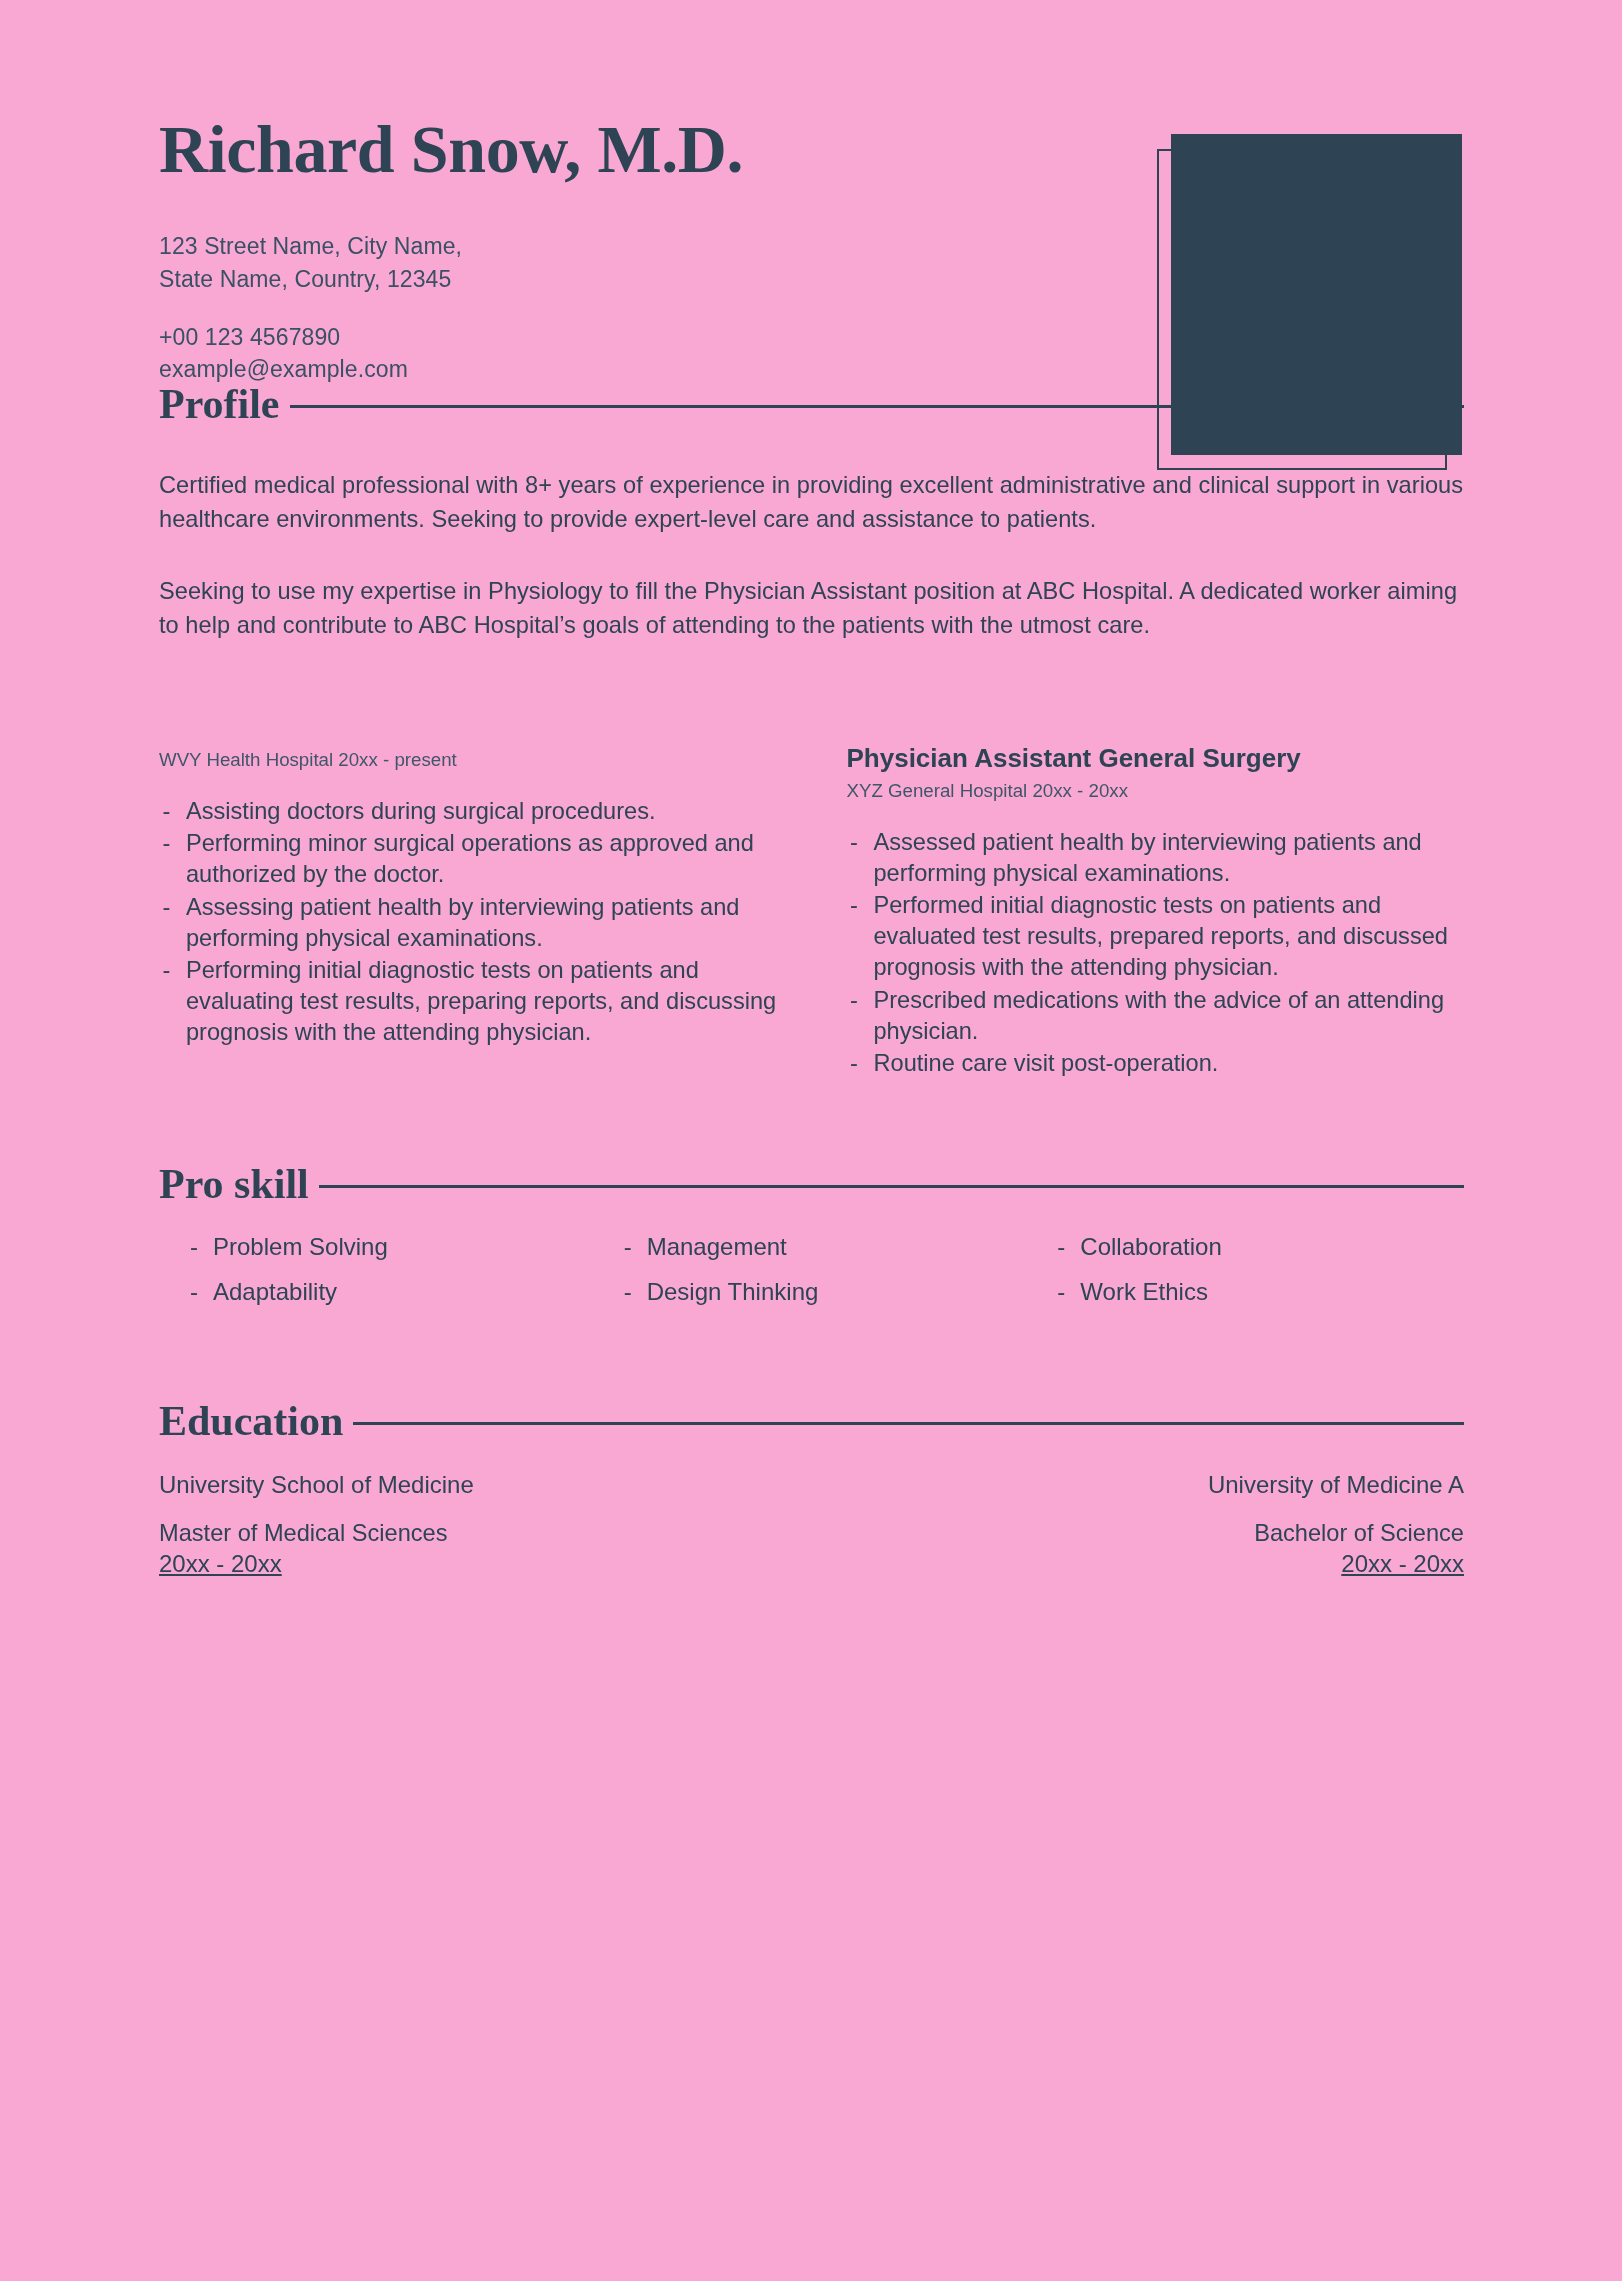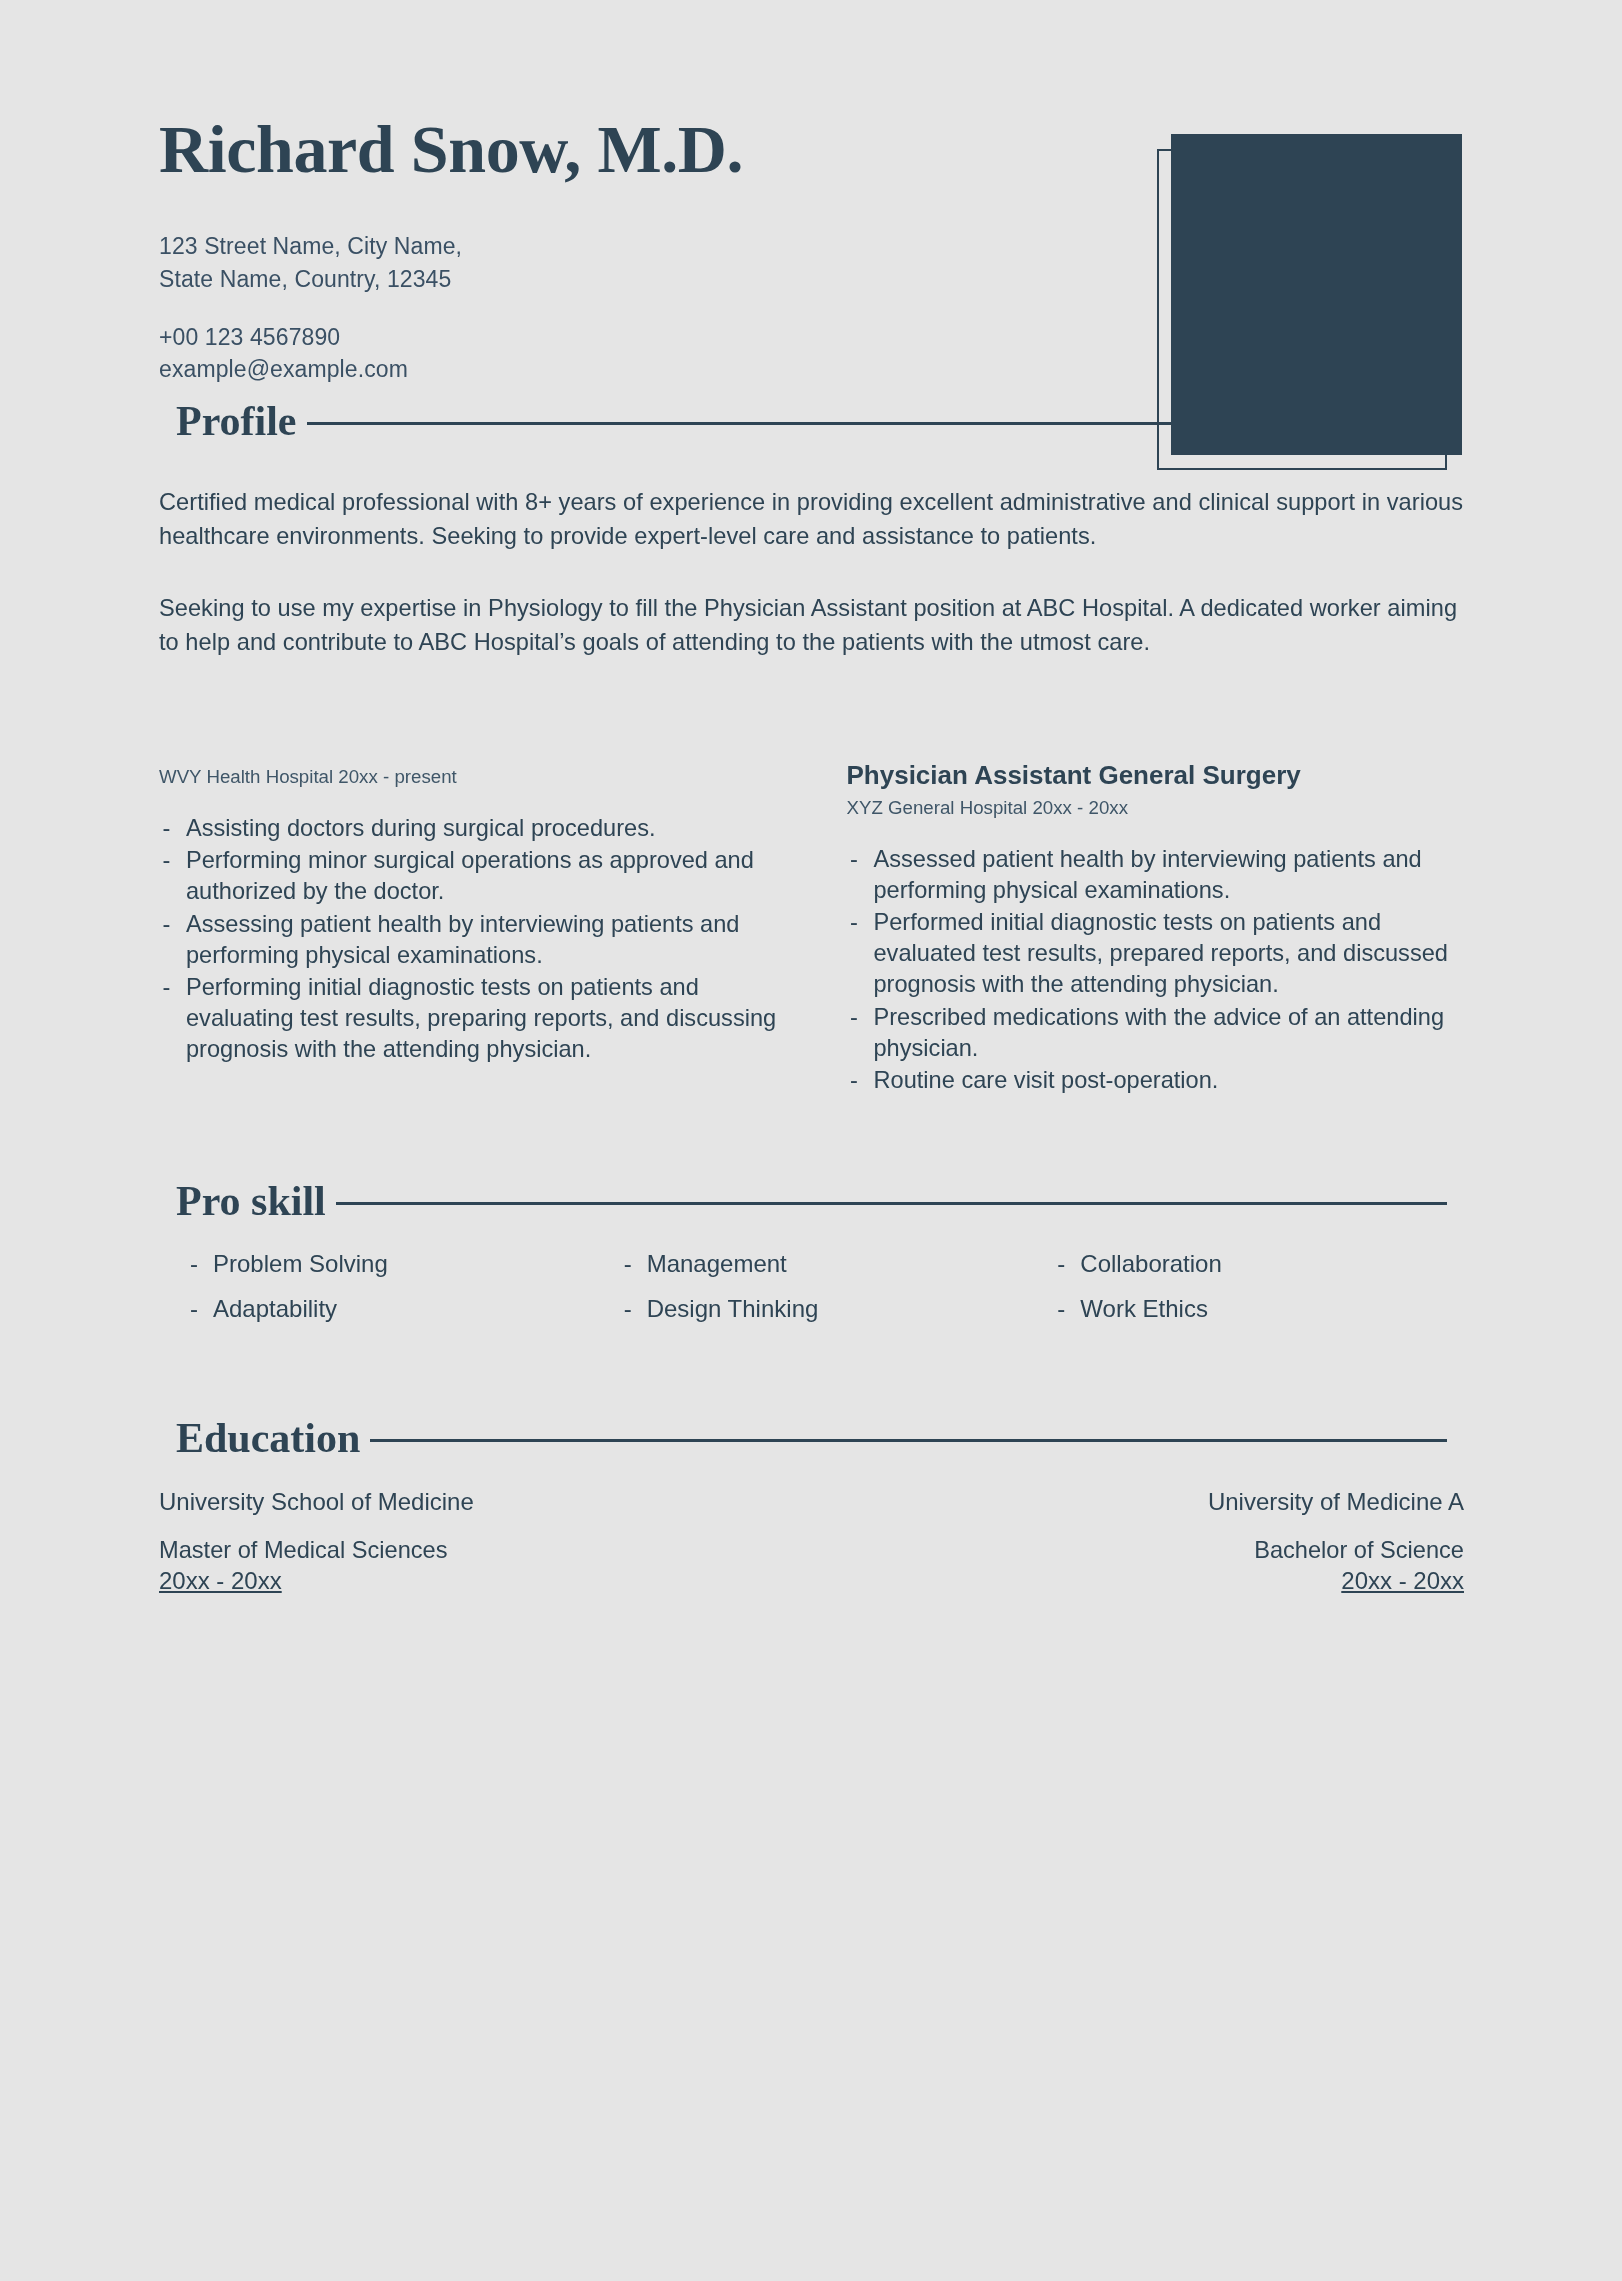--- a/index.html
+++ b/index.html
@@ -11,21 +11,21 @@
     width: 1623px;
     height: 2281px;
     font-family: "Liberation Sans", sans-serif;
     color: #2e4454;
     overflow: hidden;
   }
   .page {
     position: relative;
     width: 1623px;
     height: 2281px;
-    background: #e5e5e5;
+    background: #f9a8d4;
     box-sizing: border-box;
     padding: 0 159px;
   }
 
   
   .header {
     position: relative;
     padding-top: 114px;
     height: 383px;
     box-sizing: border-box;
@@ -79,21 +79,21 @@
     width: 291px;
     height: 321px;
     background: #2e4454;
   }
 
   
   .section-head {
     display: flex;
     align-items: center;
     gap: 10px;
-    margin: 17px;
+    margin: 0;
   }
   .section-head .title {
     font-family: "Liberation Serif", serif;
     font-weight: bold;
     font-size: 42px;
     line-height: 1;
     color: #2e4454;
     white-space: nowrap;
   }
   .section-head .rule {

